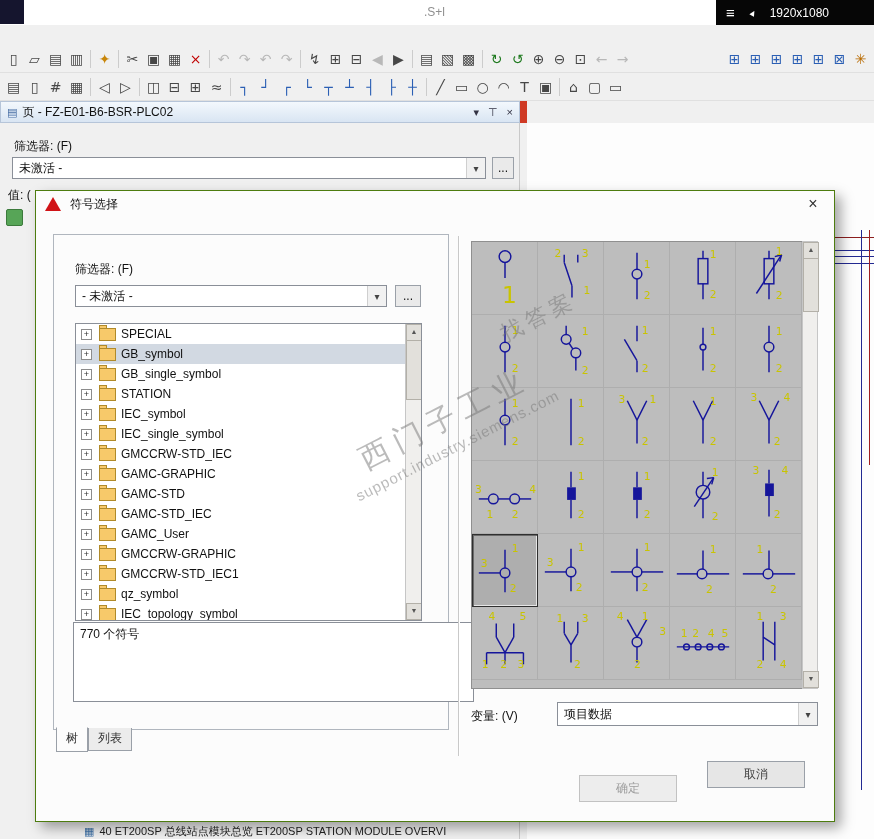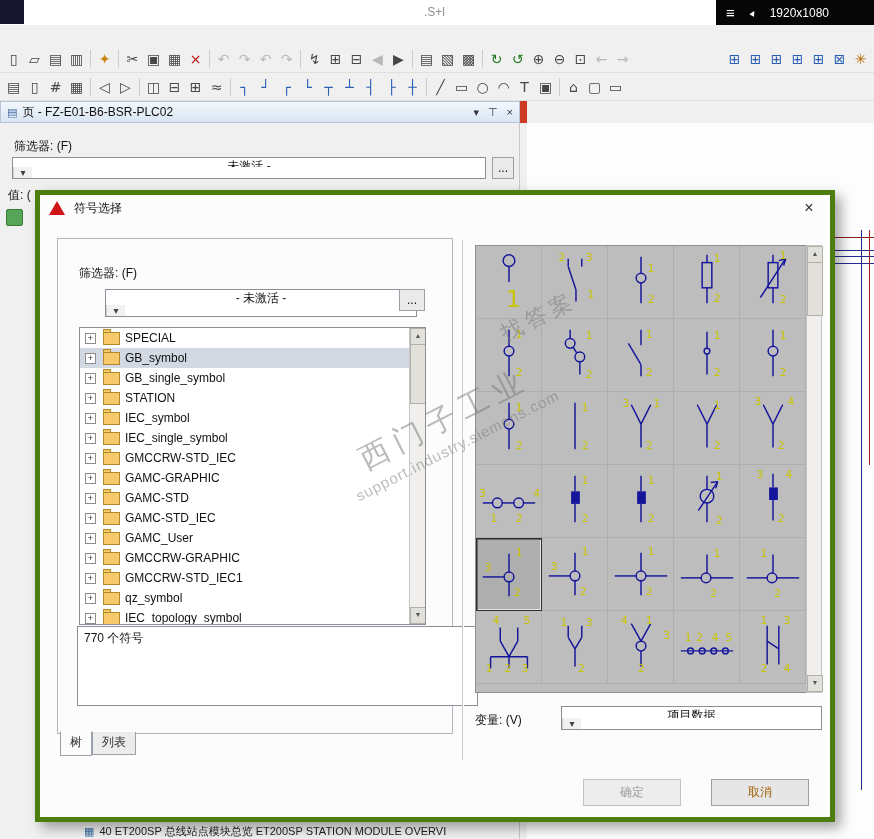--- a/index.html
+++ b/index.html
@@ -58,30 +58,30 @@
   .l-blue-h3{left:0;right:0;top:140px;height:1px;background:#232a92;}
   .l-blue-v{right:12px;top:107px;height:560px;width:1px;background:#232a92;}
   .l-red-v{right:4px;top:107px;height:235px;width:1px;background:#a02020;}
 
   
   .status-row{position:absolute;left:84px;top:823px;height:16px;display:flex;align-items:center;gap:5px;font-size:11px;color:#222;}
   .sr-icon{color:#3a6ea5;font-size:11px;}
 
   
   .dialog{position:absolute;left:35px;top:190px;width:800px;height:632px;background:#fcfcfc;
-          border:5px solid #4d7c0f;box-shadow:6px 6px 12px rgba(0,0,0,.35);z-index:10;box-sizing:border-box;}
+          border:1px solid #4d7c0f;box-shadow:6px 6px 12px rgba(0,0,0,.35);z-index:10;box-sizing:border-box;}
   .dlg-title{height:26px;display:flex;align-items:center;padding:0 9px;}
   .dlg-logo{width:0;height:0;border-left:8px solid transparent;border-right:8px solid transparent;
             border-bottom:14px solid #d01317;}
   .dlg-title-text{margin-left:9px;font-size:12px;}
   .dlg-close{margin-left:auto;width:24px;text-align:center;font-size:16px;color:#333;cursor:default;}
 
   .tab-group{position:absolute;left:17px;top:43px;width:394px;height:494px;border:1px solid #b0b6be;background:#fcfcfc;}
   .dlg-filter-label{position:absolute;left:21px;top:26px;font-size:12px;}
-  .dlg-combo{left:21px;top:50px;width:312px;height:28px;margin-left:26px;}
+  .dlg-combo{left:21px;top:50px;width:312px;height:22px;}
   .dlg-browse{left:341px;top:50px;width:26px;height:22px;}
   .tree-box{position:absolute;left:21px;top:88px;width:347px;height:298px;border:1px solid #8a8f98;background:#fff;overflow:hidden;box-sizing:border-box;}
   .tree-rows{position:absolute;left:0;top:0;right:16px;bottom:0;overflow:hidden;}
   .tree-row{height:20px;display:flex;align-items:center;font-size:12px;white-space:nowrap;}
   .tree-row.selected{background:#d2d9e2;}
   .expander{width:9px;height:9px;border:1px solid #8c8c8c;background:#fff;font-size:9px;line-height:8px;text-align:center;color:#333;margin-left:5px;flex:0 0 auto;}
   .folder{width:15px;height:11px;background:#f7c96a;border:1px solid #b08a2a;position:relative;margin:0 0 0 7px;flex:0 0 auto;}
   .folder::before{content:"";position:absolute;left:-1px;top:-4px;width:6px;height:2px;background:#f7c96a;border:1px solid #b08a2a;border-bottom:none;}
   .tree-label{margin-left:5px;}
   .count-box{position:absolute;left:19px;top:387px;width:401px;height:80px;border:1px solid #8a8f98;background:#fff;
@@ -103,29 +103,29 @@
   .tree-scroll{top:0;right:0;height:100%;border-top:none;border-right:none;border-bottom:none;}
   .grid-scroll{left:766px;top:50px;height:448px;}
   .sb-btn{position:absolute;left:0;width:14px;height:15px;background:#e2e0db;border:1px solid #b3b0a8;color:#555;font-size:7px;text-align:center;line-height:14px;}
   .sb-up{top:0}.sb-down{bottom:0}
   .sb-up::after{content:"▲";} .sb-down::after{content:"▼";}
   .sb-thumb{position:absolute;left:0;width:14px;background:#e2e0db;border:1px solid #b3b0a8;}
 
   .variant-label{position:absolute;left:435px;top:517px;font-size:12px;}
   .variant-combo{left:521px;top:511px;width:261px;height:24px;}
 
-  .combo{position:absolute;background:#fff;border:1px solid #8a8f98;display:flex;align-items:center;font-size:12px;box-sizing:border-box;flex-direction:column;}
+  .combo{position:absolute;background:#fff;border:1px solid #8a8f98;display:flex;align-items:center;font-size:12px;box-sizing:border-box;}
   .combo-text{flex:1;padding:0 6px;white-space:nowrap;overflow:hidden;}
   .combo-arrow{width:18px;align-self:stretch;border-left:1px solid #cfcfcf;background:#f1f1f1;display:flex;align-items:center;justify-content:center;}
   .combo-arrow::after{content:"▾";font-size:10px;color:#444;}
   .browse-btn{position:absolute;background:#eaeaea;border:1px solid #9aa0a8;text-align:center;font-size:12px;line-height:20px;box-sizing:border-box;}
 
   .btn{position:absolute;width:98px;height:27px;font-size:12px;font-family:inherit;border:1px solid #9aa0a8;background:#e6e6e6;}
   .btn.ok{left:543px;top:584px;color:#9d9d9d;background:#ededed;border-color:#c2c2c2;}
-  .btn.cancel{left:671px;top:584px;color:#a16207;}
+  .btn.cancel{left:671px;top:570px;color:#404040;}
 
   
   .watermark{position:absolute;z-index:60;pointer-events:none;color:rgba(120,120,120,.5);transform:rotate(-27deg);text-align:center;}
   .wm1{left:335px;top:398px;}
   .wm-cn{font-size:30px;letter-spacing:7px;}
   .wm-url{font-size:15px;letter-spacing:1px;}
   .wm2{left:498px;top:302px;font-size:22px;letter-spacing:5px;}
 </style>
 </head>
 <body>

